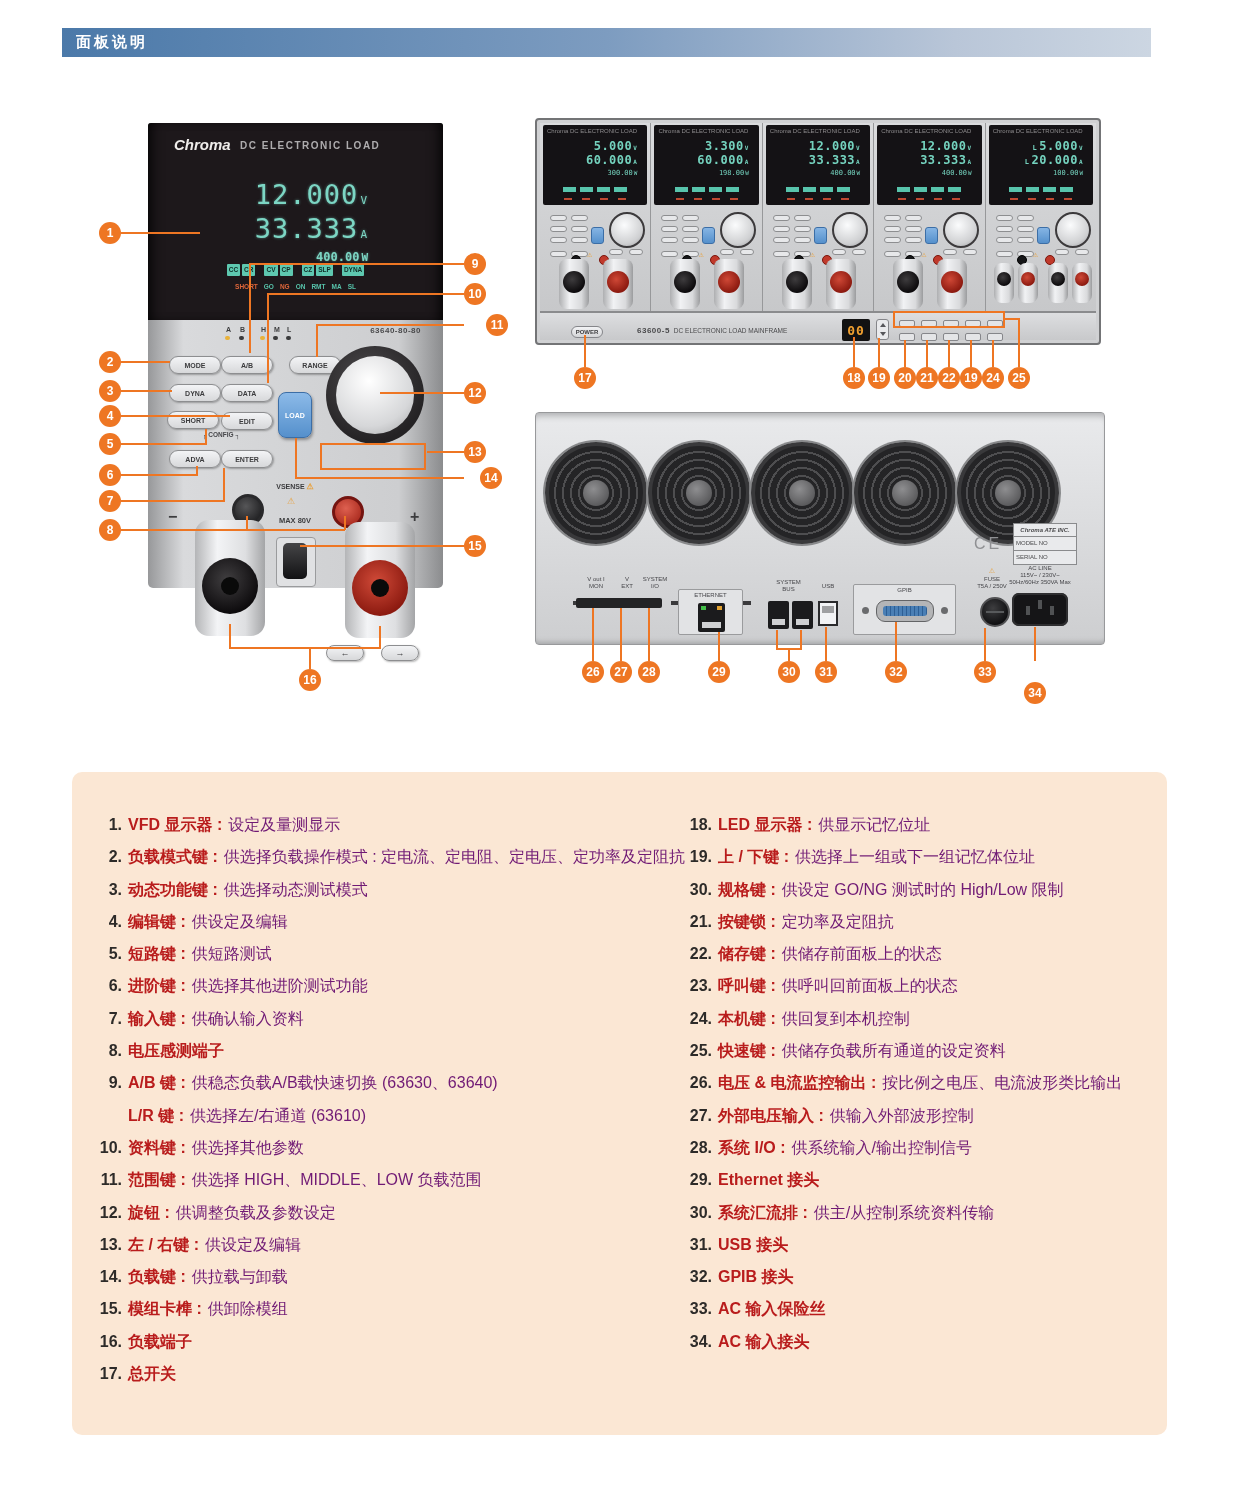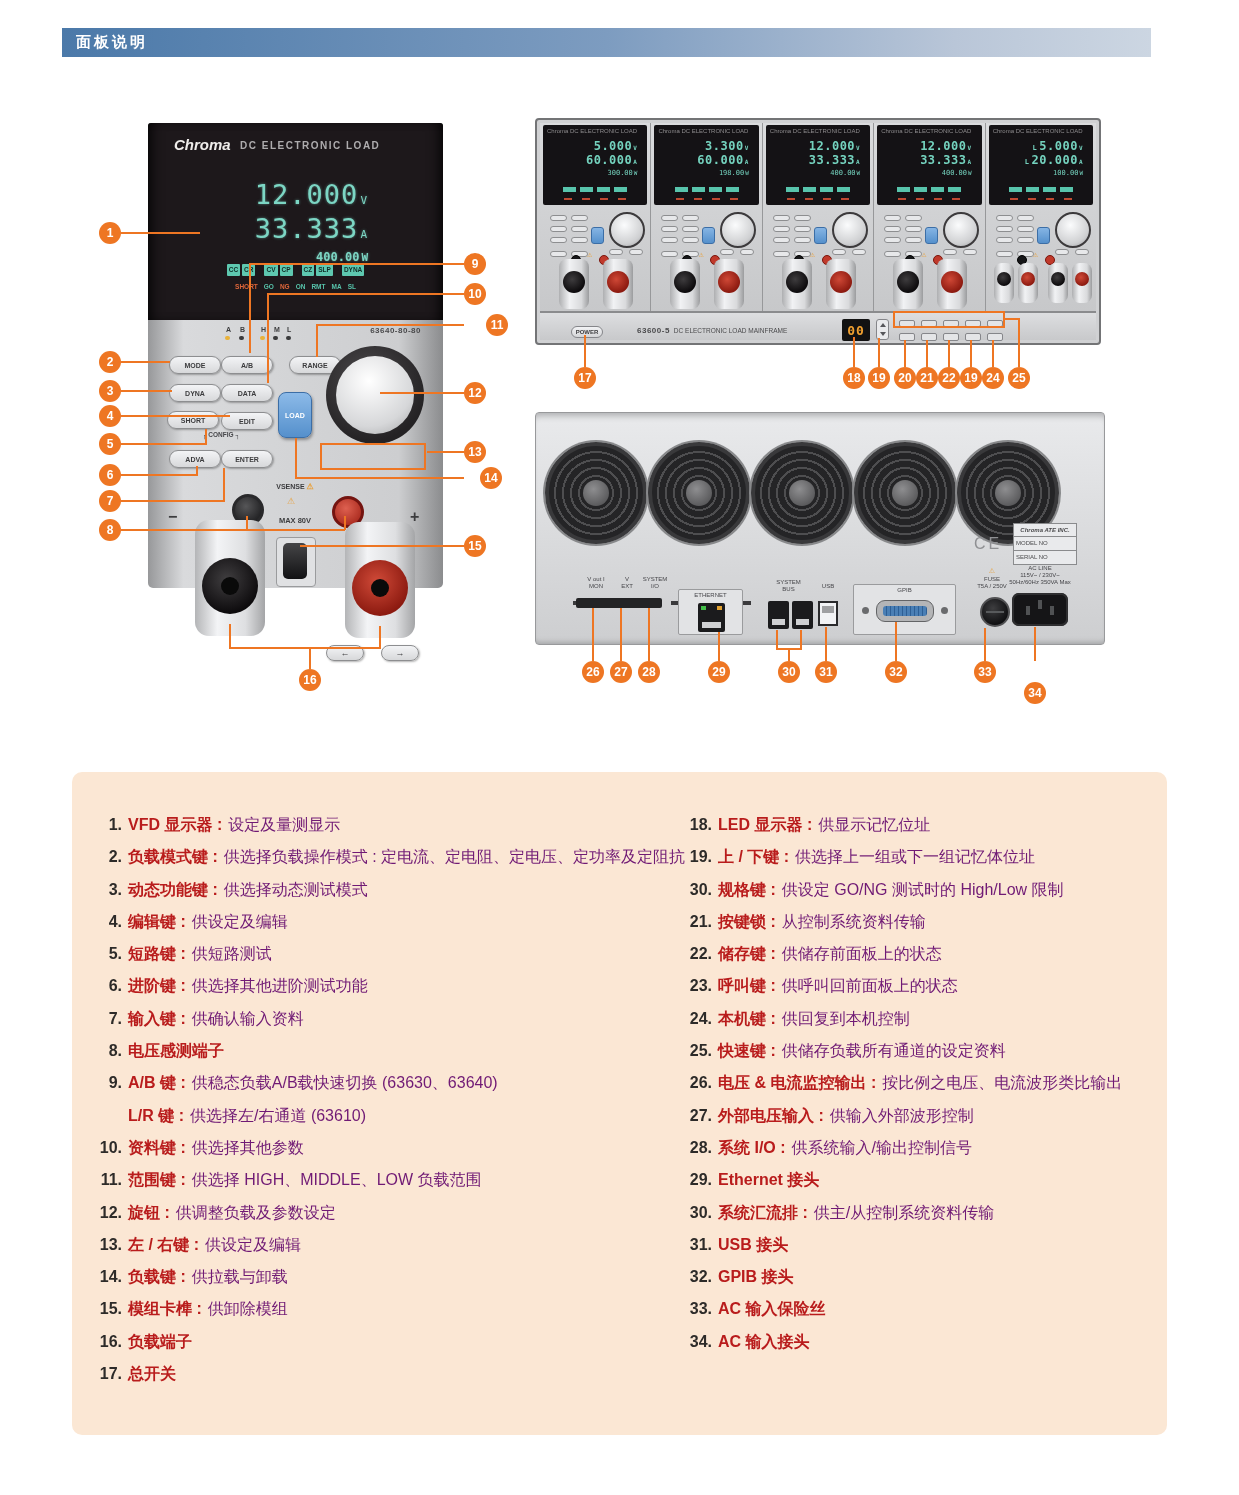--- a/index.html
+++ b/index.html
@@ -753,21 +753,21 @@
           <span class="lg-desc">供选择上一组或下一组记忆体位址</span>
         </div>
         <div class="lg-row">
           <span class="lg-num">30.</span>
           <span class="lg-term">规格键 :</span>
           <span class="lg-desc">供设定 GO/NG 测试时的 High/Low 限制</span>
         </div>
         <div class="lg-row">
           <span class="lg-num">21.</span>
           <span class="lg-term">按键锁 :</span>
-          <span class="lg-desc">从控制系统资料传输</span>
+          <span class="lg-desc">定功率及定阻抗</span>
         </div>
         <div class="lg-row">
           <span class="lg-num">22.</span>
           <span class="lg-term">储存键 :</span>
           <span class="lg-desc">供储存前面板上的状态</span>
         </div>
         <div class="lg-row">
           <span class="lg-num">23.</span>
           <span class="lg-term">呼叫键 :</span>
           <span class="lg-desc">供呼叫回前面板上的状态</span>

